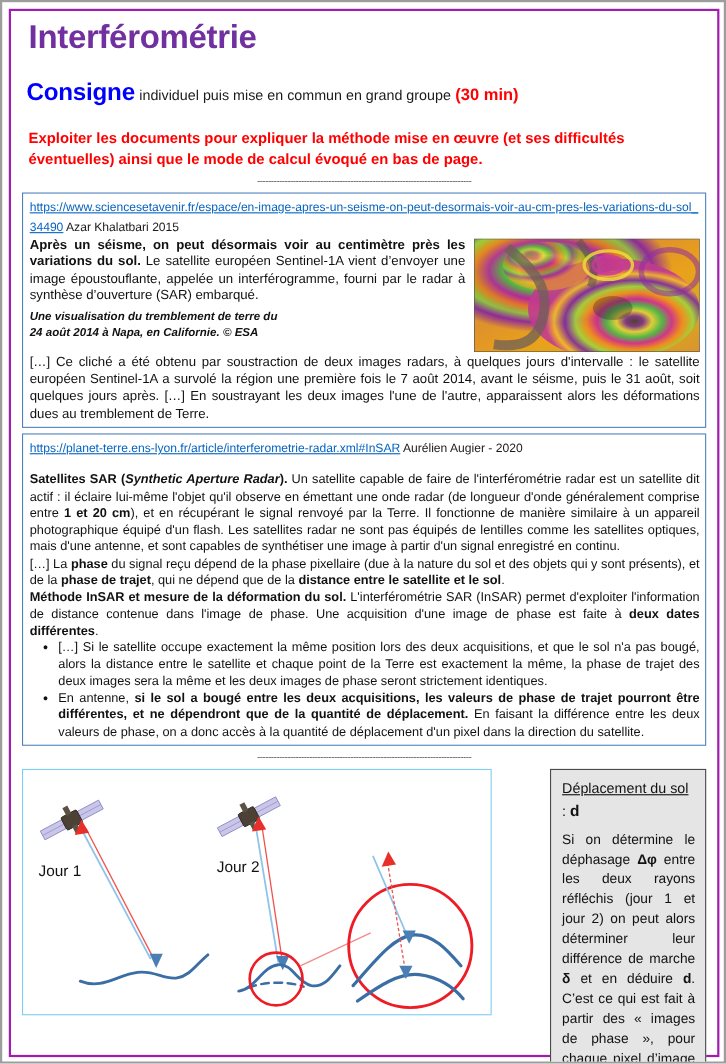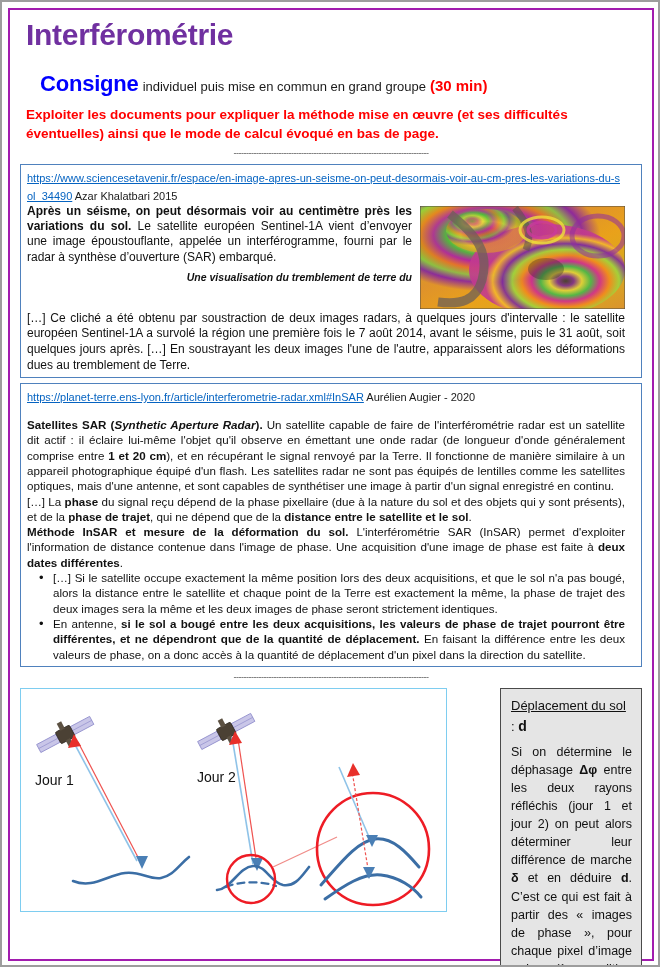--- a/index.html
+++ b/index.html
@@ -33,21 +33,21 @@
   
   .title {
     color: #7030a0;
     font-size: 30px;
     font-weight: bold;
     letter-spacing: -0.3px;
     margin: 2px 0 0 6px;
     line-height: 1.1;
   }
   .consigne-line {
-    margin: 20px 0 0 20px;
+    margin: 20px 0 0 4px;
     line-height: 1.15;
   }
   .consigne-word {
     color: #0000ff;
     font-size: 22px;
     font-weight: bold;
     letter-spacing: -0.2px;
   }
   .consigne-sub {
     color: #1a1a1a;
@@ -59,37 +59,37 @@
     color: #ff0000;
     font-size: 15px;
     font-weight: bold;
     padding-left: 4px;
   }
   .instruction {
     color: #ff0000;
     font-size: 13.5px;
     font-weight: bold;
     line-height: 1.35;
-    margin: 10px 6px 0 6px;
+    margin: 21px 6px 0 6px;
   }
   .dashline {
     text-align: center;
     color: #555;
     font-size: 9px;
     letter-spacing: -0.5px;
     margin: 5px 0 6px 0;
     overflow: hidden;
     white-space: nowrap;
   }
 
   
   .docbox {
     border: 1px solid #4f81bd;
     box-sizing: border-box;
-    padding: 3px 16px 4px 6px;
+    padding: 3px 5px 4px 6px;
     margin-bottom: 5px;
     background: #fff;
   }
   .srclink {
     color: #0563c1;
     text-decoration: underline;
     font-size: 11px;
     word-break: break-all;
     line-height: 1.22;
   }
@@ -114,21 +114,21 @@
   .doc1-lead { font-weight: bold; }
   .doc1-para {
     text-align: justify;
     margin: 0;
   }
   .caption {
     font-style: italic;
     font-weight: bold;
     font-size: 10.5px;
     color: #111;
-    text-align: right;
+    text-align: left;
     line-height: 1.3;
     margin: 6px 0 2px 0;
     padding-right: 180px;
   }
   .doc1-tail {
     clear: both;
     text-align: justify;
     font-size: 12px;
     line-height: 1.3;
     margin-top: 4px;
@@ -270,20 +270,21 @@
           <rect x="0" y="0" width="205" height="103" fill="none" stroke="#4a4a4a" stroke-width="1"></rect>
         </svg>
       </div>
 
       <div class="doc1-para">
         <span class="doc1-lead">Après un séisme, on peut désormais voir au centimètre près les variations du sol.</span><span> Le satellite européen Sentinel-1A vient d’envoyer une image époustouflante, appelée un interférogramme, fourni par le radar à synthèse d’ouverture (SAR) embarqué.</span>
       </div>
 
       <div class="caption">
         <div>Une visualisation du tremblement de terre du</div>
+        <div>24 août 2014 à Napa, en Californie. © ESA</div>
       </div>
 
       <div class="doc1-tail">[…] Ce cliché a été obtenu par soustraction de deux images radars, à quelques jours d'intervalle : le satellite européen Sentinel-1A a survolé la région une première fois le 7 août 2014, avant le séisme, puis le 31 août, soit quelques jours après. […] En soustrayant les deux images l'une de l'autre, apparaissent alors les déformations dues au tremblement de Terre.</div>
     </div>
   </div>
 
   <div class="docbox">
     <div>
       <a class="srclink" href="#">https://planet-terre.ens-lyon.fr/article/interferometrie-radar.xml#InSAR</a><span class="srcauthor"> Aurélien Augier - 2020</span>
     </div>

